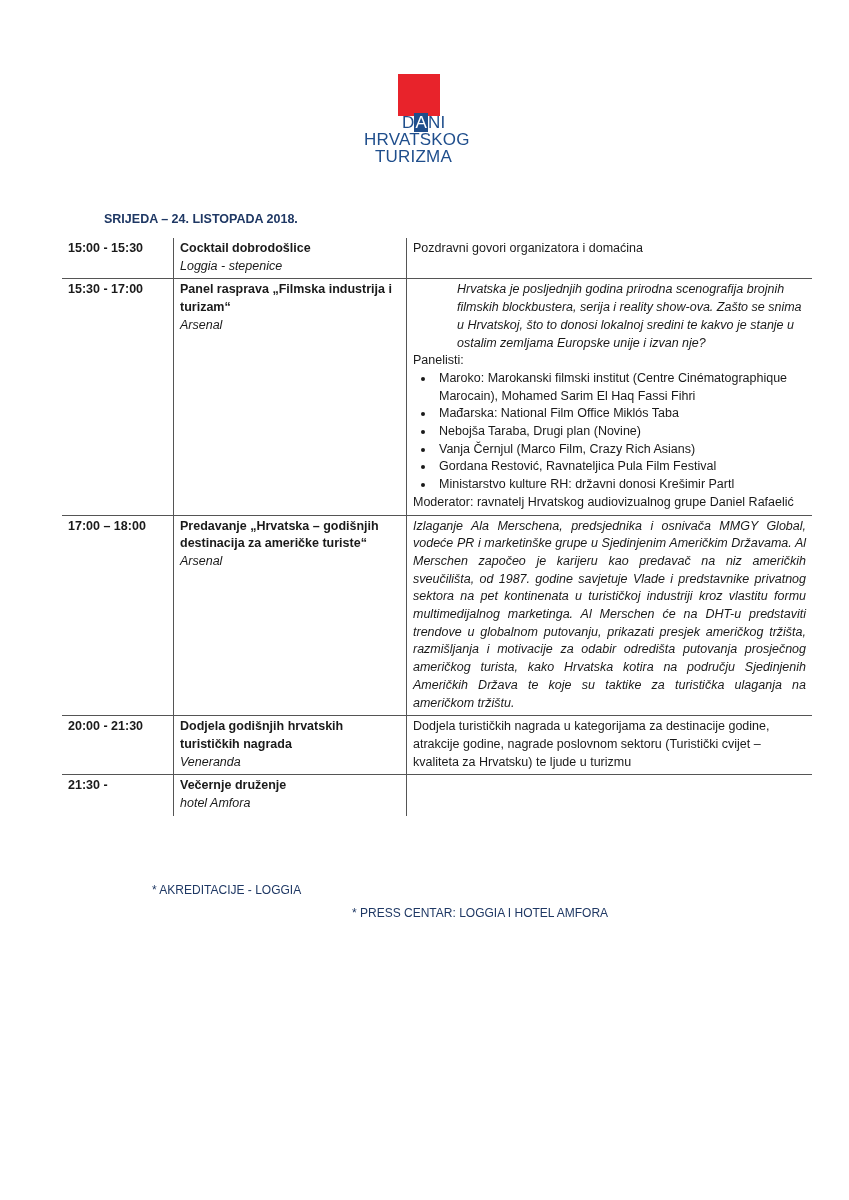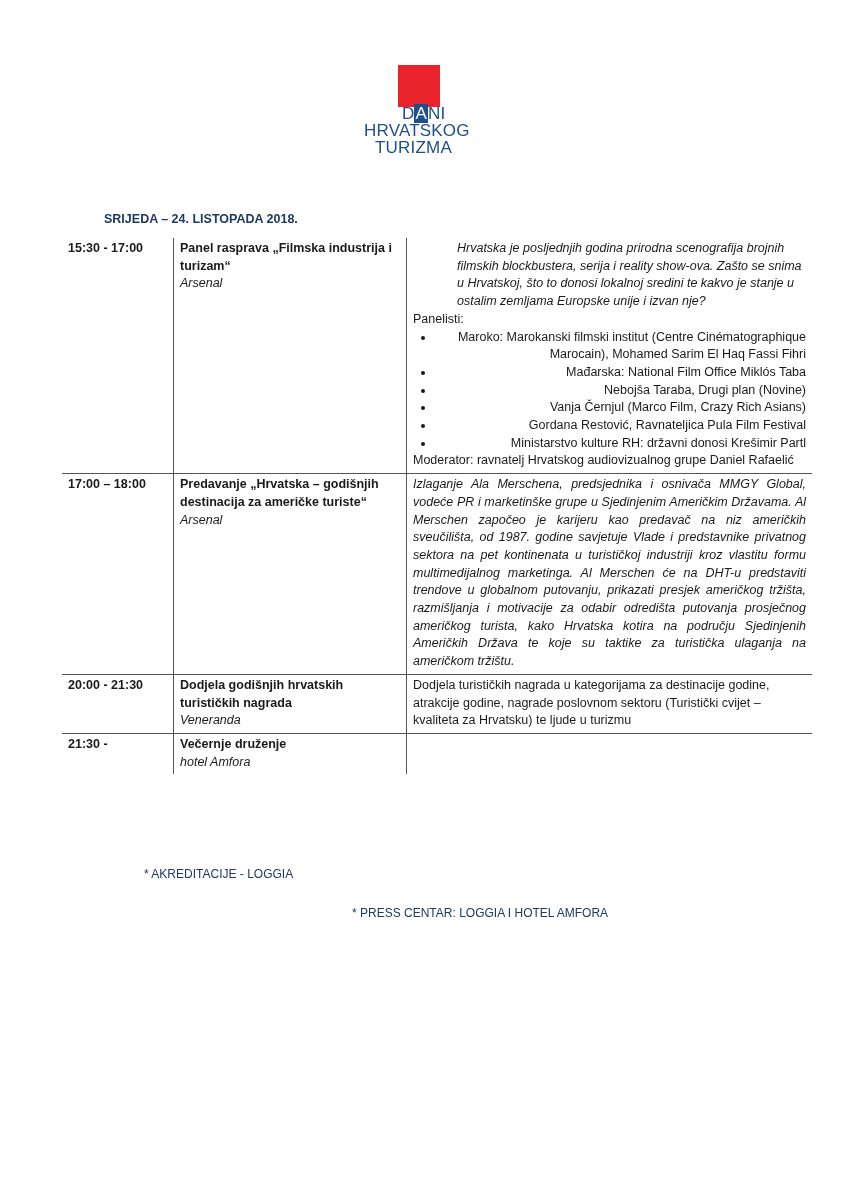--- a/index.html
+++ b/index.html
@@ -1,59 +1,67 @@
 <!DOCTYPE html>
 <html><head>
 <meta charset="utf-8">
 <style>
   html, body { margin: 0; padding: 0; background: #ffffff; }
   body { width: 849px; height: 1200px; position: relative; overflow: hidden;
          font-family: "Liberation Sans", "DejaVu Sans", sans-serif; color: #1a1a1a; }
 
-  .logo { position: absolute; left: 364px; top: 62px; width: 130px; height: 110px; }
+  .logo { position: absolute; left: 364px; top: 71px; width: 130px; height: 110px; }
   .logo-square { position: absolute; left: 34px; top: 3px; width: 42px; height: 42px; background: #e8232b; }
   .logo-text { position: absolute; left: 0; font-size: 17px; line-height: 17px; color: #1f4e8c; letter-spacing: 0.2px; }
   .logo-line1 { top: 43px; left: 38px; }
   .logo-line2 { top: 60px; left: 0; }
   .logo-line3 { top: 77px; left: 11px; }
   .logo-a { background: #1f4e8c; color: #ffffff; padding: 0 1px; }
 
   .day-title { position: absolute; left: 104px; top: 212px; font-size: 12.5px; font-weight: bold; color: #1f3864; }
 
   .schedule { position: absolute; left: 62px; top: 238px; width: 750px; border-collapse: collapse; font-size: 12.5px; line-height: 17.7px; }
   .schedule td { vertical-align: top; padding: 2px 6px 3px 6px; }
   .schedule tr + tr td { border-top: 1px solid #555; }
   .col-time { width: 99px; font-weight: bold; }
   .col-event { width: 220px; border-left: 1px solid #555; border-right: 1px solid #555; }
   .col-desc { }
   .ev-title { font-weight: bold; display: block; }
   .ev-place { font-style: italic; display: block; }
   .italic { font-style: italic; margin-left: 44px; }
   .justify { text-align: justify; }
-  ul.panel { margin: 0; padding-left: 22px; text-align: right; }
+  ul.panel { margin: 0; padding-left: 22px; }
   ul.panel li { padding-left: 4px; }
 
   .footer { position: absolute; top: 867px; font-size: 12px; color: #1f3864; }
-  .footer-1 { left: 144px; }
+  .footer-1 { left: 152px; margin-top: 16px; }
   .footer-2 { left: 352px; margin-top: 39px; }
 </style>
 </head>
 <body>
 
 <div class="logo">
   <div class="logo-square"></div>
   <div class="logo-text logo-line1"><span>D</span><span class="logo-a">A</span><span>NI</span></div>
   <div class="logo-text logo-line2">HRVATSKOG</div>
   <div class="logo-text logo-line3">TURIZMA</div>
 </div>
 
 <div class="day-title">SRIJEDA – 24. LISTOPADA 2018.</div>
 
 <table class="schedule">
   <tbody>
+      <tr>
+    <td class="col-time">15:00 - 15:30</td>
+    <td class="col-event">
+      <span class="ev-title">Cocktail dobrodošlice</span>
+      <span class="ev-place">Loggia - stepenice</span>
+    </td>
+    <td class="col-desc">Pozdravni govori organizatora i domaćina</td>
+  </tr>
   <tr>
     <td class="col-time">15:30 - 17:00</td>
     <td class="col-event">
       <span class="ev-title">Panel rasprava „Filmska industrija i turizam“</span>
       <span class="ev-place">Arsenal</span>
     </td>
     <td class="col-desc">
       <div class="italic">Hrvatska je posljednjih godina prirodna scenografija brojnih filmskih blockbustera, serija i reality show-ova. Zašto se snima u Hrvatskoj, što to donosi lokalnoj sredini te kakvo je stanje u ostalim zemljama Europske unije i izvan nje?</div>
       <div>Panelisti:</div>
       <ul class="panel">

